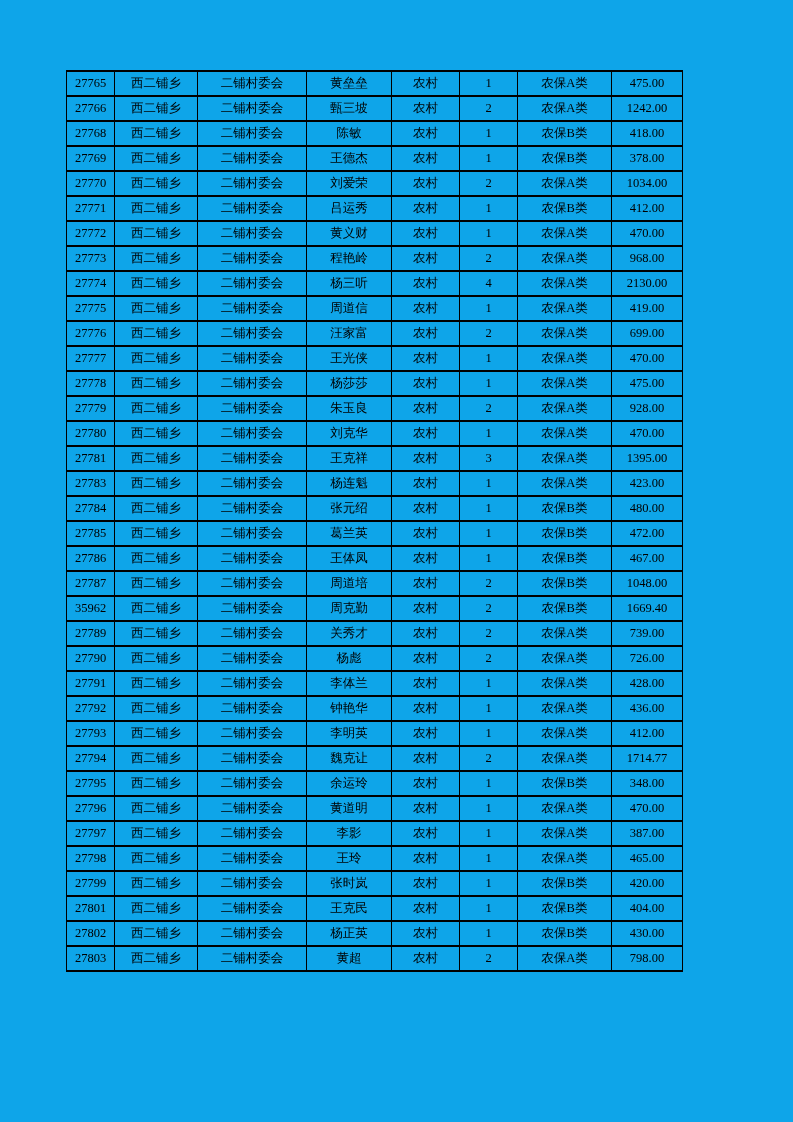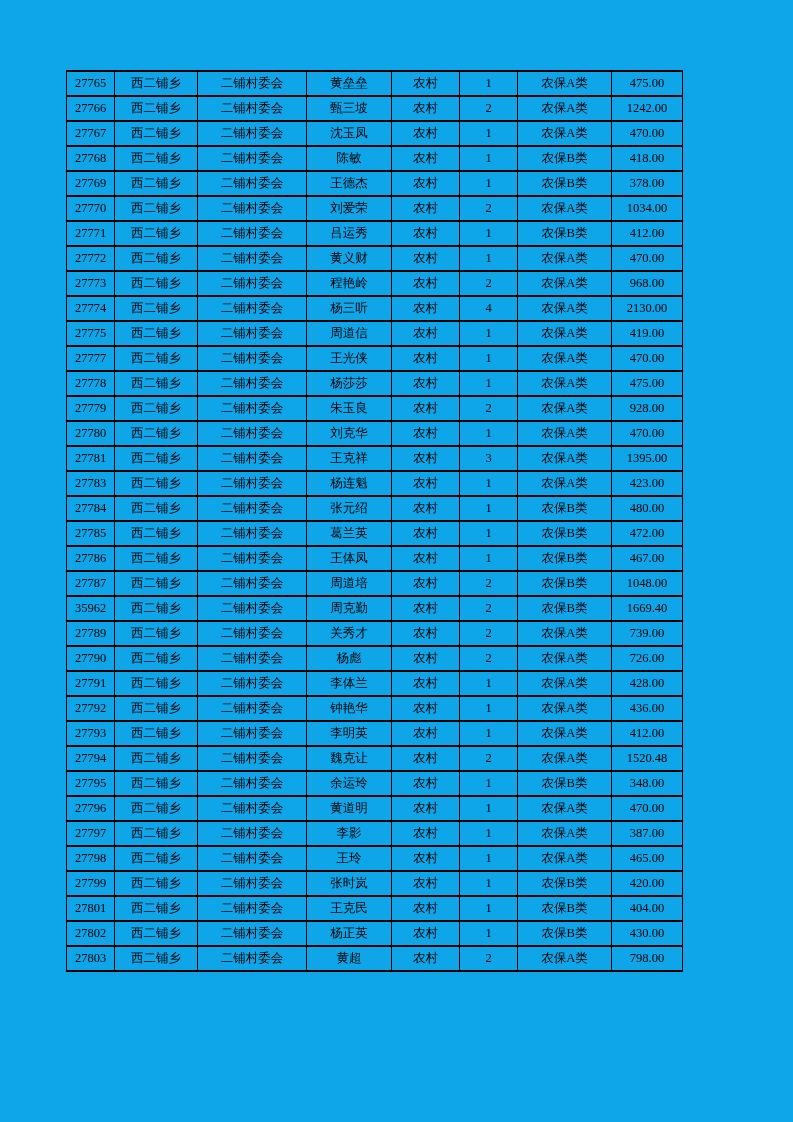--- a/index.html
+++ b/index.html
@@ -83,278 +83,278 @@
           <td>27766</td>
           <td>西二铺乡</td>
           <td>二铺村委会</td>
           <td>甄三坡</td>
           <td>农村</td>
           <td>2</td>
           <td>农保A类</td>
           <td>1242.00</td>
         </tr>
         <tr>
-          <td>27767</td>
-          <td>西二铺乡</td>
-          <td>二铺村委会</td>
-          <td>沈玉凤</td>
+          <td>27768</td>
+          <td>西二铺乡</td>
+          <td>二铺村委会</td>
+          <td>陈敏</td>
+          <td>农村</td>
+          <td>1</td>
+          <td>农保B类</td>
+          <td>418.00</td>
+        </tr>
+        <tr>
+          <td>27769</td>
+          <td>西二铺乡</td>
+          <td>二铺村委会</td>
+          <td>王德杰</td>
+          <td>农村</td>
+          <td>1</td>
+          <td>农保B类</td>
+          <td>378.00</td>
+        </tr>
+        <tr>
+          <td>27770</td>
+          <td>西二铺乡</td>
+          <td>二铺村委会</td>
+          <td>刘爱荣</td>
+          <td>农村</td>
+          <td>2</td>
+          <td>农保A类</td>
+          <td>1034.00</td>
+        </tr>
+        <tr>
+          <td>27771</td>
+          <td>西二铺乡</td>
+          <td>二铺村委会</td>
+          <td>吕运秀</td>
+          <td>农村</td>
+          <td>1</td>
+          <td>农保B类</td>
+          <td>412.00</td>
+        </tr>
+        <tr>
+          <td>27772</td>
+          <td>西二铺乡</td>
+          <td>二铺村委会</td>
+          <td>黄义财</td>
           <td>农村</td>
           <td>1</td>
           <td>农保A类</td>
           <td>470.00</td>
         </tr>
         <tr>
-          <td>27768</td>
-          <td>西二铺乡</td>
-          <td>二铺村委会</td>
-          <td>陈敏</td>
-          <td>农村</td>
-          <td>1</td>
-          <td>农保B类</td>
-          <td>418.00</td>
-        </tr>
-        <tr>
-          <td>27769</td>
-          <td>西二铺乡</td>
-          <td>二铺村委会</td>
-          <td>王德杰</td>
-          <td>农村</td>
-          <td>1</td>
-          <td>农保B类</td>
-          <td>378.00</td>
-        </tr>
-        <tr>
-          <td>27770</td>
-          <td>西二铺乡</td>
-          <td>二铺村委会</td>
-          <td>刘爱荣</td>
-          <td>农村</td>
-          <td>2</td>
-          <td>农保A类</td>
-          <td>1034.00</td>
-        </tr>
-        <tr>
-          <td>27771</td>
-          <td>西二铺乡</td>
-          <td>二铺村委会</td>
-          <td>吕运秀</td>
-          <td>农村</td>
-          <td>1</td>
-          <td>农保B类</td>
+          <td>27773</td>
+          <td>西二铺乡</td>
+          <td>二铺村委会</td>
+          <td>程艳岭</td>
+          <td>农村</td>
+          <td>2</td>
+          <td>农保A类</td>
+          <td>968.00</td>
+        </tr>
+        <tr>
+          <td>27774</td>
+          <td>西二铺乡</td>
+          <td>二铺村委会</td>
+          <td>杨三听</td>
+          <td>农村</td>
+          <td>4</td>
+          <td>农保A类</td>
+          <td>2130.00</td>
+        </tr>
+        <tr>
+          <td>27775</td>
+          <td>西二铺乡</td>
+          <td>二铺村委会</td>
+          <td>周道信</td>
+          <td>农村</td>
+          <td>1</td>
+          <td>农保A类</td>
+          <td>419.00</td>
+        </tr>
+        <tr>
+          <td>27776</td>
+          <td>西二铺乡</td>
+          <td>二铺村委会</td>
+          <td>汪家富</td>
+          <td>农村</td>
+          <td>2</td>
+          <td>农保A类</td>
+          <td>699.00</td>
+        </tr>
+        <tr>
+          <td>27777</td>
+          <td>西二铺乡</td>
+          <td>二铺村委会</td>
+          <td>王光侠</td>
+          <td>农村</td>
+          <td>1</td>
+          <td>农保A类</td>
+          <td>470.00</td>
+        </tr>
+        <tr>
+          <td>27778</td>
+          <td>西二铺乡</td>
+          <td>二铺村委会</td>
+          <td>杨莎莎</td>
+          <td>农村</td>
+          <td>1</td>
+          <td>农保A类</td>
+          <td>475.00</td>
+        </tr>
+        <tr>
+          <td>27779</td>
+          <td>西二铺乡</td>
+          <td>二铺村委会</td>
+          <td>朱玉良</td>
+          <td>农村</td>
+          <td>2</td>
+          <td>农保A类</td>
+          <td>928.00</td>
+        </tr>
+        <tr>
+          <td>27780</td>
+          <td>西二铺乡</td>
+          <td>二铺村委会</td>
+          <td>刘克华</td>
+          <td>农村</td>
+          <td>1</td>
+          <td>农保A类</td>
+          <td>470.00</td>
+        </tr>
+        <tr>
+          <td>27781</td>
+          <td>西二铺乡</td>
+          <td>二铺村委会</td>
+          <td>王克祥</td>
+          <td>农村</td>
+          <td>3</td>
+          <td>农保A类</td>
+          <td>1395.00</td>
+        </tr>
+        <tr>
+          <td>27783</td>
+          <td>西二铺乡</td>
+          <td>二铺村委会</td>
+          <td>杨连魁</td>
+          <td>农村</td>
+          <td>1</td>
+          <td>农保A类</td>
+          <td>423.00</td>
+        </tr>
+        <tr>
+          <td>27784</td>
+          <td>西二铺乡</td>
+          <td>二铺村委会</td>
+          <td>张元绍</td>
+          <td>农村</td>
+          <td>1</td>
+          <td>农保B类</td>
+          <td>480.00</td>
+        </tr>
+        <tr>
+          <td>27785</td>
+          <td>西二铺乡</td>
+          <td>二铺村委会</td>
+          <td>葛兰英</td>
+          <td>农村</td>
+          <td>1</td>
+          <td>农保B类</td>
+          <td>472.00</td>
+        </tr>
+        <tr>
+          <td>27786</td>
+          <td>西二铺乡</td>
+          <td>二铺村委会</td>
+          <td>王体凤</td>
+          <td>农村</td>
+          <td>1</td>
+          <td>农保B类</td>
+          <td>467.00</td>
+        </tr>
+        <tr>
+          <td>27787</td>
+          <td>西二铺乡</td>
+          <td>二铺村委会</td>
+          <td>周道培</td>
+          <td>农村</td>
+          <td>2</td>
+          <td>农保B类</td>
+          <td>1048.00</td>
+        </tr>
+        <tr>
+          <td>35962</td>
+          <td>西二铺乡</td>
+          <td>二铺村委会</td>
+          <td>周克勤</td>
+          <td>农村</td>
+          <td>2</td>
+          <td>农保B类</td>
+          <td>1669.40</td>
+        </tr>
+        <tr>
+          <td>27789</td>
+          <td>西二铺乡</td>
+          <td>二铺村委会</td>
+          <td>关秀才</td>
+          <td>农村</td>
+          <td>2</td>
+          <td>农保A类</td>
+          <td>739.00</td>
+        </tr>
+        <tr>
+          <td>27790</td>
+          <td>西二铺乡</td>
+          <td>二铺村委会</td>
+          <td>杨彪</td>
+          <td>农村</td>
+          <td>2</td>
+          <td>农保A类</td>
+          <td>726.00</td>
+        </tr>
+        <tr>
+          <td>27791</td>
+          <td>西二铺乡</td>
+          <td>二铺村委会</td>
+          <td>李体兰</td>
+          <td>农村</td>
+          <td>1</td>
+          <td>农保A类</td>
+          <td>428.00</td>
+        </tr>
+        <tr>
+          <td>27792</td>
+          <td>西二铺乡</td>
+          <td>二铺村委会</td>
+          <td>钟艳华</td>
+          <td>农村</td>
+          <td>1</td>
+          <td>农保A类</td>
+          <td>436.00</td>
+        </tr>
+        <tr>
+          <td>27793</td>
+          <td>西二铺乡</td>
+          <td>二铺村委会</td>
+          <td>李明英</td>
+          <td>农村</td>
+          <td>1</td>
+          <td>农保A类</td>
           <td>412.00</td>
         </tr>
         <tr>
-          <td>27772</td>
-          <td>西二铺乡</td>
-          <td>二铺村委会</td>
-          <td>黄义财</td>
-          <td>农村</td>
-          <td>1</td>
-          <td>农保A类</td>
-          <td>470.00</td>
-        </tr>
-        <tr>
-          <td>27773</td>
-          <td>西二铺乡</td>
-          <td>二铺村委会</td>
-          <td>程艳岭</td>
-          <td>农村</td>
-          <td>2</td>
-          <td>农保A类</td>
-          <td>968.00</td>
-        </tr>
-        <tr>
-          <td>27774</td>
-          <td>西二铺乡</td>
-          <td>二铺村委会</td>
-          <td>杨三听</td>
-          <td>农村</td>
-          <td>4</td>
-          <td>农保A类</td>
-          <td>2130.00</td>
-        </tr>
-        <tr>
-          <td>27775</td>
-          <td>西二铺乡</td>
-          <td>二铺村委会</td>
-          <td>周道信</td>
-          <td>农村</td>
-          <td>1</td>
-          <td>农保A类</td>
-          <td>419.00</td>
-        </tr>
-        <tr>
-          <td>27777</td>
-          <td>西二铺乡</td>
-          <td>二铺村委会</td>
-          <td>王光侠</td>
-          <td>农村</td>
-          <td>1</td>
-          <td>农保A类</td>
-          <td>470.00</td>
-        </tr>
-        <tr>
-          <td>27778</td>
-          <td>西二铺乡</td>
-          <td>二铺村委会</td>
-          <td>杨莎莎</td>
-          <td>农村</td>
-          <td>1</td>
-          <td>农保A类</td>
-          <td>475.00</td>
-        </tr>
-        <tr>
-          <td>27779</td>
-          <td>西二铺乡</td>
-          <td>二铺村委会</td>
-          <td>朱玉良</td>
-          <td>农村</td>
-          <td>2</td>
-          <td>农保A类</td>
-          <td>928.00</td>
-        </tr>
-        <tr>
-          <td>27780</td>
-          <td>西二铺乡</td>
-          <td>二铺村委会</td>
-          <td>刘克华</td>
-          <td>农村</td>
-          <td>1</td>
-          <td>农保A类</td>
-          <td>470.00</td>
-        </tr>
-        <tr>
-          <td>27781</td>
-          <td>西二铺乡</td>
-          <td>二铺村委会</td>
-          <td>王克祥</td>
-          <td>农村</td>
-          <td>3</td>
-          <td>农保A类</td>
-          <td>1395.00</td>
-        </tr>
-        <tr>
-          <td>27783</td>
-          <td>西二铺乡</td>
-          <td>二铺村委会</td>
-          <td>杨连魁</td>
-          <td>农村</td>
-          <td>1</td>
-          <td>农保A类</td>
-          <td>423.00</td>
-        </tr>
-        <tr>
-          <td>27784</td>
-          <td>西二铺乡</td>
-          <td>二铺村委会</td>
-          <td>张元绍</td>
-          <td>农村</td>
-          <td>1</td>
-          <td>农保B类</td>
-          <td>480.00</td>
-        </tr>
-        <tr>
-          <td>27785</td>
-          <td>西二铺乡</td>
-          <td>二铺村委会</td>
-          <td>葛兰英</td>
-          <td>农村</td>
-          <td>1</td>
-          <td>农保B类</td>
-          <td>472.00</td>
-        </tr>
-        <tr>
-          <td>27786</td>
-          <td>西二铺乡</td>
-          <td>二铺村委会</td>
-          <td>王体凤</td>
-          <td>农村</td>
-          <td>1</td>
-          <td>农保B类</td>
-          <td>467.00</td>
-        </tr>
-        <tr>
-          <td>27787</td>
-          <td>西二铺乡</td>
-          <td>二铺村委会</td>
-          <td>周道培</td>
-          <td>农村</td>
-          <td>2</td>
-          <td>农保B类</td>
-          <td>1048.00</td>
-        </tr>
-        <tr>
-          <td>35962</td>
-          <td>西二铺乡</td>
-          <td>二铺村委会</td>
-          <td>周克勤</td>
-          <td>农村</td>
-          <td>2</td>
-          <td>农保B类</td>
-          <td>1669.40</td>
-        </tr>
-        <tr>
-          <td>27789</td>
-          <td>西二铺乡</td>
-          <td>二铺村委会</td>
-          <td>关秀才</td>
-          <td>农村</td>
-          <td>2</td>
-          <td>农保A类</td>
-          <td>739.00</td>
-        </tr>
-        <tr>
-          <td>27790</td>
-          <td>西二铺乡</td>
-          <td>二铺村委会</td>
-          <td>杨彪</td>
-          <td>农村</td>
-          <td>2</td>
-          <td>农保A类</td>
-          <td>726.00</td>
-        </tr>
-        <tr>
-          <td>27791</td>
-          <td>西二铺乡</td>
-          <td>二铺村委会</td>
-          <td>李体兰</td>
-          <td>农村</td>
-          <td>1</td>
-          <td>农保A类</td>
-          <td>428.00</td>
-        </tr>
-        <tr>
-          <td>27792</td>
-          <td>西二铺乡</td>
-          <td>二铺村委会</td>
-          <td>钟艳华</td>
-          <td>农村</td>
-          <td>1</td>
-          <td>农保A类</td>
-          <td>436.00</td>
-        </tr>
-        <tr>
-          <td>27793</td>
-          <td>西二铺乡</td>
-          <td>二铺村委会</td>
-          <td>李明英</td>
-          <td>农村</td>
-          <td>1</td>
-          <td>农保A类</td>
-          <td>412.00</td>
-        </tr>
-        <tr>
           <td>27794</td>
           <td>西二铺乡</td>
           <td>二铺村委会</td>
           <td>魏克让</td>
           <td>农村</td>
           <td>2</td>
           <td>农保A类</td>
-          <td>1520.48</td>
+          <td>1714.77</td>
         </tr>
         <tr>
           <td>27795</td>
           <td>西二铺乡</td>
           <td>二铺村委会</td>
           <td>余运玲</td>
           <td>农村</td>
           <td>1</td>
           <td>农保B类</td>
           <td>348.00</td>

